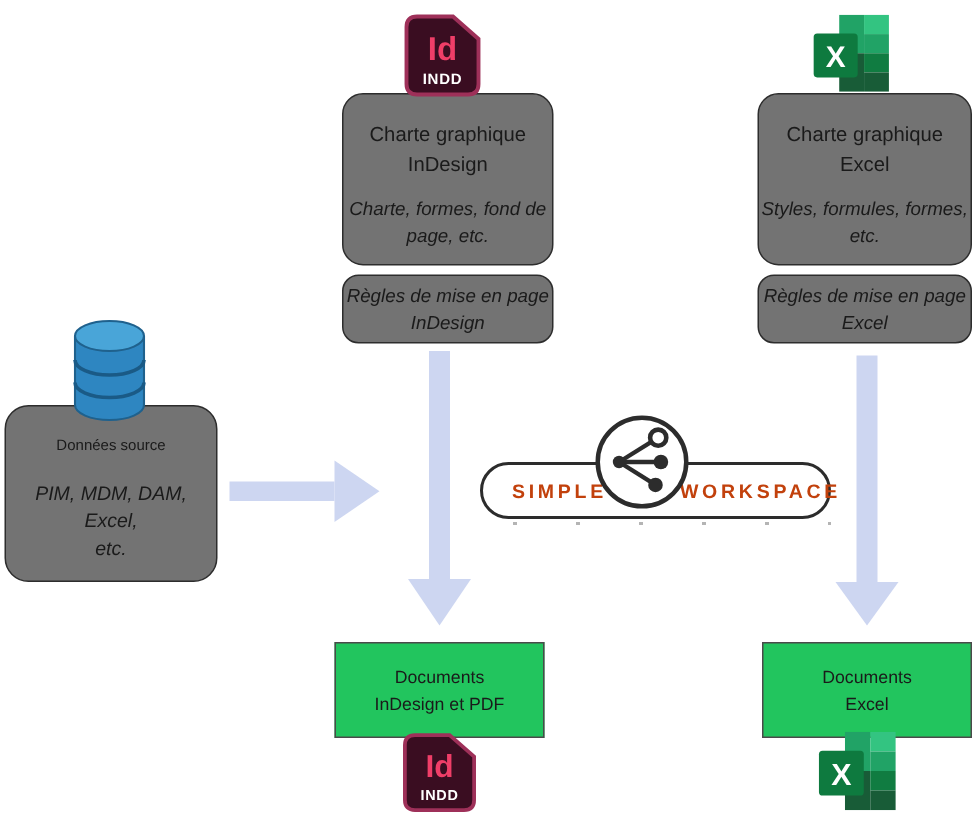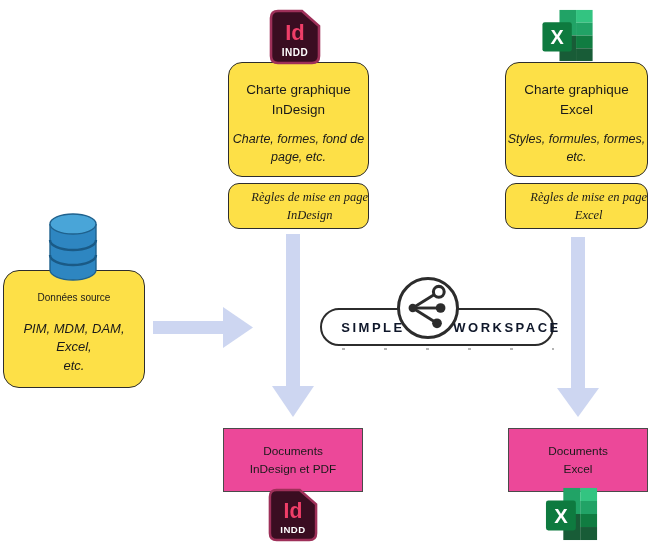--- a/index.html
+++ b/index.html
@@ -3,40 +3,40 @@
 <meta charset="utf-8">
 <style>
   html,body{margin:0;padding:0;background:#ffffff;}
   #canvas{
     position:relative;width:650px;height:556px;background:#ffffff;overflow:hidden;
     font-family:"Liberation Sans","DejaVu Sans",sans-serif;color:#1a1a1a;border-radius:17px;
   }
   .abs{position:absolute;}
   
   .node{
-    position:absolute;background:#fde047;border:1.6px solid #2d2d2d;
+    position:absolute;background:#737373;border:1.6px solid #2d2d2d;
     box-sizing:border-box;text-align:center;
   }
   .node .title{font-size:13.5px;line-height:1.45;white-space:pre-line;}
   .node .details{font-size:12.5px;font-style:italic;line-height:1.45;white-space:pre-line;}
-  .rules{display:flex;align-items:center;justify-content:flex-end;border-radius:11px;font-family:Liberation Serif, serif;}
+  .rules{display:flex;align-items:center;justify-content:center;border-radius:11px;}
   .rules .details{font-size:12.5px;}
   .docbox{
-    position:absolute;background:#ec4899;border:1.2px solid #4a4a4a;box-sizing:border-box;
+    position:absolute;background:#22c55e;border:1.2px solid #4a4a4a;box-sizing:border-box;
     display:flex;align-items:center;justify-content:center;text-align:center;
   }
   .docbox .label{font-size:11.8px;line-height:1.55;white-space:pre-line;}
   
   #logo-pill{
     position:absolute;left:320px;top:308px;width:234px;height:38px;box-sizing:border-box;
     background:#ffffff;border:2.5px solid #2c2c2c;border-radius:20px;z-index:2;
   }
   .logo-word{
     position:absolute;top:0;height:100%;display:flex;align-items:center;justify-content:center;
-    font-size:13px;font-weight:bold;letter-spacing:2.5px;color:#0f172a;
+    font-size:13px;font-weight:bold;letter-spacing:2.5px;color:#c2410c;
   }
   #logo-circle{
     position:absolute;left:397px;top:277px;width:62px;height:62px;box-sizing:border-box;
     background:#ffffff;border:3px solid #2c2c2c;border-radius:50%;z-index:3;
     display:flex;align-items:center;justify-content:center;
   }
   #logo-dots{
     position:absolute;left:342px;top:348px;width:212px;height:2px;opacity:.55;z-index:1;
     background:repeating-linear-gradient(90deg,#777 0 3px,transparent 3px 42px);
   }

